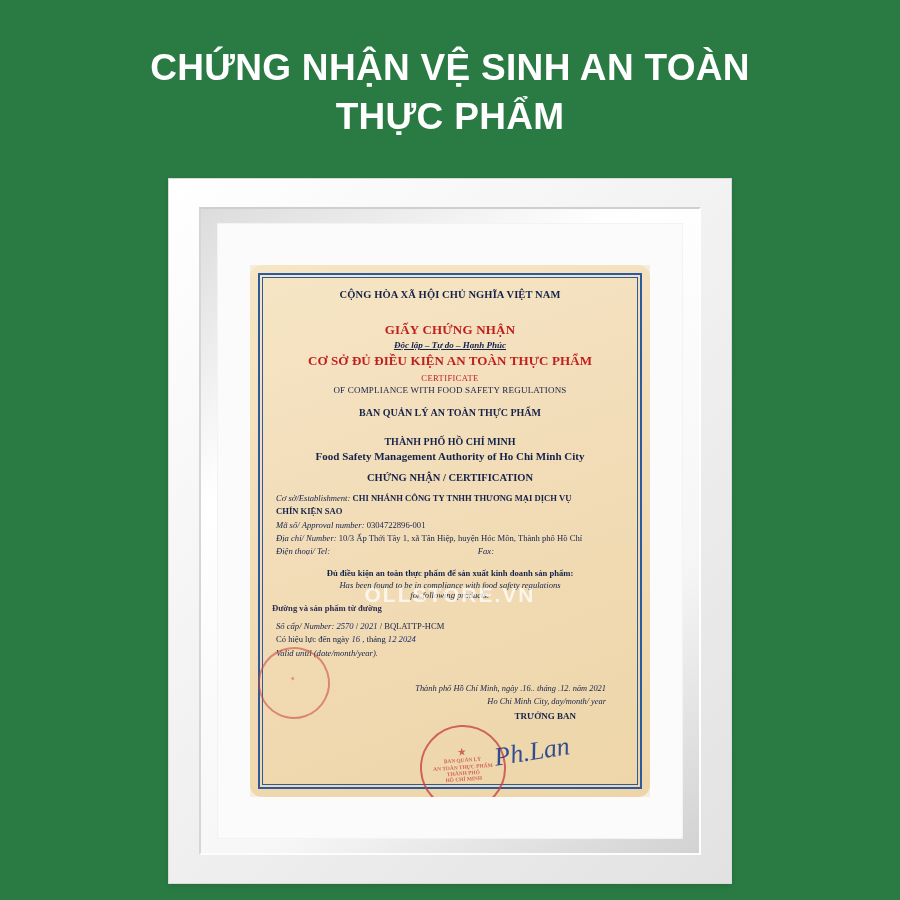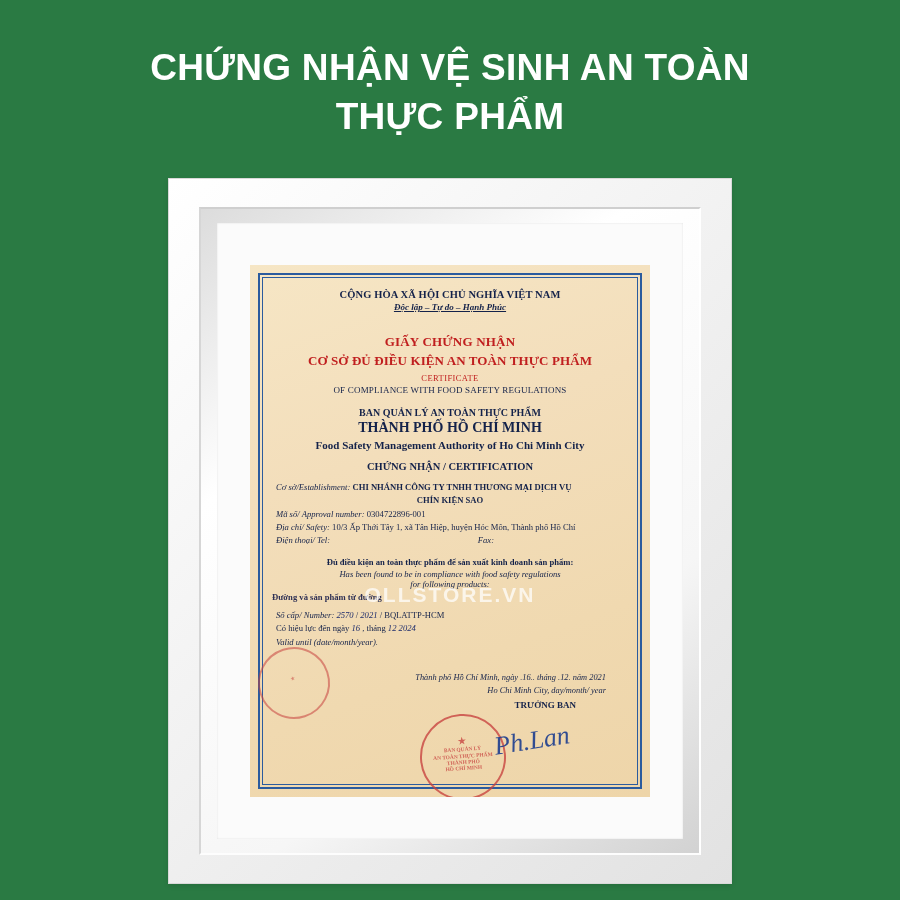--- a/index.html
+++ b/index.html
@@ -79,20 +79,21 @@
   .cert {
     position: absolute;
     left: 0;
     top: 0;
     right: 0;
     bottom: 0;
     background: linear-gradient(160deg,#f6e6c5 0%, #f3debb 35%, #f0d9b0 70%, #eed5a9 100%);
     box-sizing: border-box;
     padding: 10px 20px;
     overflow: hidden;
+    border-radius: 12px;
   }
   .cert-border-outer {
     position: absolute;
     left: 8px; top: 8px; right: 8px; bottom: 8px;
     border: 2px solid #2b5b9e;
     box-sizing: border-box;
   }
   .cert-border-inner {
     position: absolute;
     left: 12px; top: 12px; right: 12px; bottom: 12px;
@@ -145,23 +146,23 @@
     font-size: 9px;
     margin-top: 2px;
     letter-spacing: 0.2px;
   }
   .authority-1 {
     font-size: 10px;
     font-weight: bold;
     margin-top: 12px;
   }
   .authority-2 {
-    font-size: 14px;
-    font-weight: bold;
-    margin-top: 2px;
+    font-size: 10px;
+    font-weight: bold;
+    margin-top: 18px;
   }
   .authority-en {
     font-size: 11px;
     font-weight: bold;
     margin-top: 3px;
   }
   .certify-line {
     font-size: 10.5px;
     font-weight: bold;
     margin-top: 10px;
@@ -173,21 +174,20 @@
     line-height: 1.55;
     text-align: left;
     padding-left: 4px;
     padding-right: 4px;
   }
   .fld-label { font-style: italic; }
   .fld-label-plain { font-style: normal; }
   .estab-name {
     font-weight: bold;
     font-style: normal;
-    text-align: center;
   }
   .row-2col {
     display: flex;
   }
   .row-2col .col-a { width: 58%; }
   .row-2col .col-b { width: 42%; }
 
   .compliance {
     margin-top: 9px;
     text-align: center;
@@ -318,23 +318,23 @@
     <div class="mat">
       <div class="mat-inner">
 
         <div class="cert">
           <div class="cert-border-outer"></div>
           <div class="cert-border-inner"></div>
 
           <div class="cert-body">
 
             <div class="c-center nation">CỘNG HÒA XÃ HỘI CHỦ NGHĨA VIỆT NAM</div>
+            <div class="c-center title-red-1">GIẤY CHỨNG NHẬN</div>
+
             <div class="c-center motto">Độc lập – Tự do – Hạnh Phúc</div>
-
-            <div class="c-center title-red-1">GIẤY CHỨNG NHẬN</div>
             <div class="c-center title-red-2">CƠ SỞ ĐỦ ĐIỀU KIỆN AN TOÀN THỰC PHẨM</div>
             <div class="c-center title-en-1">CERTIFICATE</div>
             <div class="c-center title-en-2">OF COMPLIANCE WITH FOOD SAFETY REGULATIONS</div>
 
             <div class="c-center authority-1">BAN QUẢN LÝ AN TOÀN THỰC PHẨM</div>
             <div class="c-center authority-2">THÀNH PHỐ HỒ CHÍ MINH</div>
             <div class="c-center authority-en">Food Safety Management Authority of Ho Chi Minh City</div>
 
             <div class="c-center certify-line">CHỨNG NHẬN / CERTIFICATION</div>
 
@@ -344,21 +344,21 @@
                 <span class="estab-name">CHI NHÁNH CÔNG TY TNHH THƯƠNG MẠI DỊCH VỤ</span>
               </div>
               <div class="estab-name">CHÍN KIỆN SAO</div>
 
               <div>
                 <span class="fld-label">Mã số/ Approval number:</span>
                 <span>0304722896-001</span>
               </div>
 
               <div>
-                <span class="fld-label">Địa chỉ/ Safety:</span>
+                <span class="fld-label">Địa chỉ/ Number:</span>
                 <span>10/3 Ấp Thới Tây 1, xã Tân Hiệp, huyện Hóc Môn, Thành phố Hồ Chí</span>
               </div>
 
               <div class="row-2col">
                 <div class="col-a">
                   <span class="fld-label">Điện thoại/ Tel:</span>
                   <span></span>
                 </div>
                 <div class="col-b">
                   <span class="fld-label">Fax:</span>

